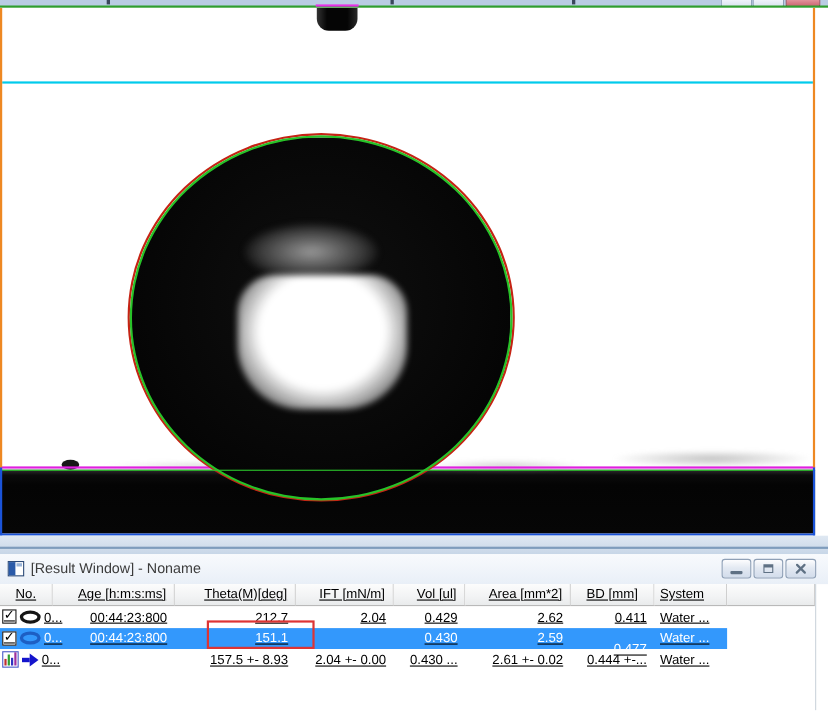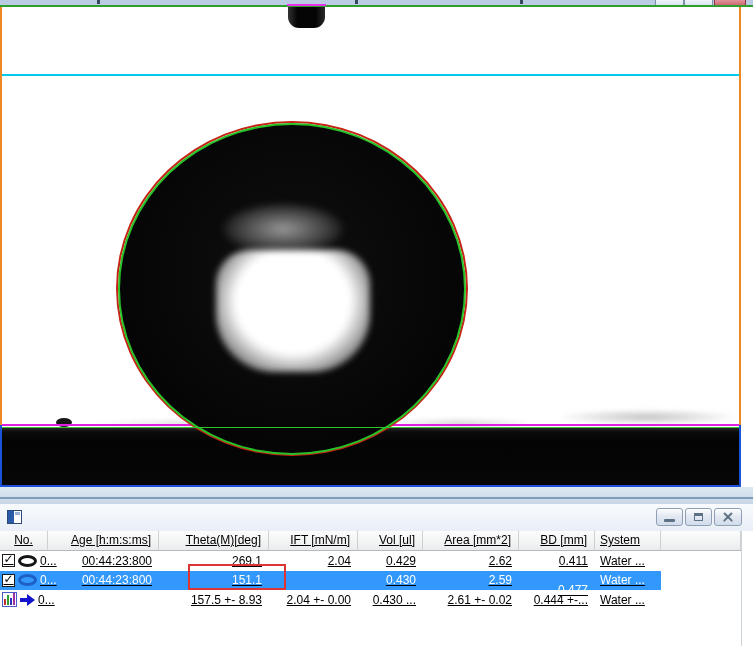--- a/index.html
+++ b/index.html
@@ -132,53 +132,54 @@
   </div>
 
   <div class="abs frame-strip">
     <div class="abs frame-strip-line"></div>
   </div>
 
   <div class="abs result-window">
 
     <div class="abs title-bar">
       <div class="abs win-icon"></div>
+      <div class="abs title-text">[Result Window] - Noname</div>
       <div class="abs win-btn" style="left:656px;">
           <div class="min-glyph"></div>
         </div>
       <div class="abs win-btn" style="left:685px;">
           <div class="restore-glyph"></div>
         </div>
       <div class="abs win-btn" style="left:714px;width:28px;">
           <div class="x-glyph"></div>
         </div>
     </div>
 
     <div class="abs table">
 
       <div class="hdr-row">
         <div class="hdr-cell hdr-center" style="width:48px;">No.</div>
         <div class="hdr-cell hdr-right" style="width:111px;">Age [h:m:s:ms]</div>
         <div class="hdr-cell hdr-right" style="width:110px;">Theta(M)[deg]</div>
         <div class="hdr-cell hdr-right" style="width:89px;">IFT [mN/m]</div>
         <div class="hdr-cell hdr-right" style="width:65px;">Vol [ul]</div>
         <div class="hdr-cell hdr-right" style="width:96px;">Area [mm*2]</div>
-        <div class="hdr-cell hdr-right" style="width:76px;">BD [mm]</div>
+        <div class="hdr-cell hdr-right" style="width:76px;text-align:center;">BD [mm]</div>
         <div class="hdr-cell hdr-left" style="width:66px;">System</div>
         <div class="hdr-cell" style="width:80px;"></div>
       </div>
 
       <div class="row" style="width:661px;">
         <div class="cell no-cell" style="width:48px;">
           <div class="checkbox">✓</div>
           <div class="ellipse-icon"></div>
           <span>0...</span>
         </div>
         <div class="cell num" style="width:111px;">00:44:23:800</div>
-        <div class="cell num" style="width:110px;">269.1</div>
+        <div class="cell num" style="width:110px;">212.7</div>
         <div class="cell num" style="width:89px;">2.04</div>
         <div class="cell num" style="width:65px;text-align:right;">0.429</div>
         <div class="cell num" style="width:96px;">2.62</div>
         <div class="cell num" style="width:76px;">0.411</div>
         <div class="cell sys" style="width:66px;">Water ...</div>
       </div>
 
       <div class="row selected" style="width:661px;">
         <div class="cell no-cell" style="width:48px;">
           <div class="checkbox">✓</div>

